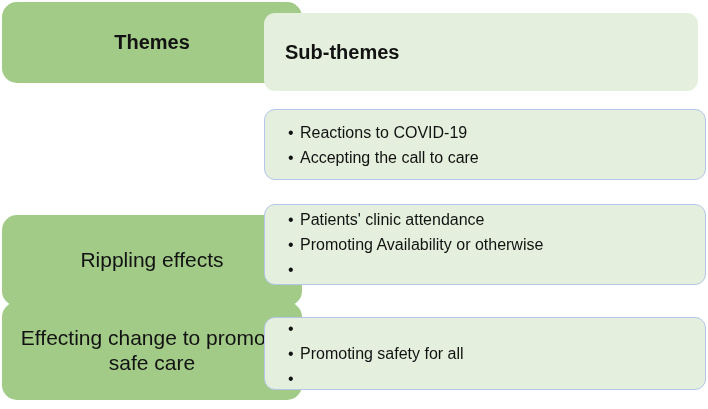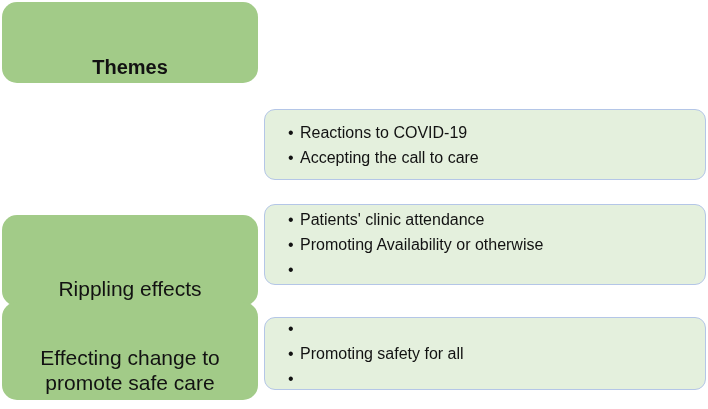--- a/index.html
+++ b/index.html
@@ -8,29 +8,29 @@
     width: 708px;
     height: 409px;
     background: var(--background, #ffffff);
     font-family: "Liberation Sans", sans-serif;
     color: var(--text, #121212);
     overflow: hidden;
   }
   .theme-box {
     position: absolute;
     left: 2px;
-    width: 256px;
+    width: 300px;
     background: var(--theme-box-fill, #A2CB88);
     border-radius: 15px;
     display: flex;
-    align-items: flex-end;
+    align-items: center;
     justify-content: center;
     text-align: center;
     box-sizing: border-box;
-    padding: 4px 10px;
+    padding: 18px 10px;
   }
   .theme-box.header { font-weight: bold; font-size: 20px; }
   .theme-box .theme-label { font-size: 21px; line-height: 1.18; }
   .sub-box {
     position: absolute;
     left: 264px;
     width: 442px;
     background: var(--subtheme-box-fill, #E4F0DD);
     border-radius: 11px;
     box-sizing: border-box;
@@ -64,20 +64,23 @@
   .r3.theme-box { top: 302px; height: 98px; }
   .r3.sub-box   { top: 317px; height: 73px; }
 </style>
 </head>
 <body>
 
 <div class="canvas">
 
   <div class="theme-box header r0">
     <span>Themes</span>
+  </div>
+  <div class="sub-box header r0">
+    <span>Sub-themes</span>
   </div>
 
   <div class="sub-box bullets r1">
     <ul>
       <li>
         <span class="dot">•</span>
         <span>Reactions to COVID-19</span>
       </li>
       <li>
         <span class="dot">•</span>

